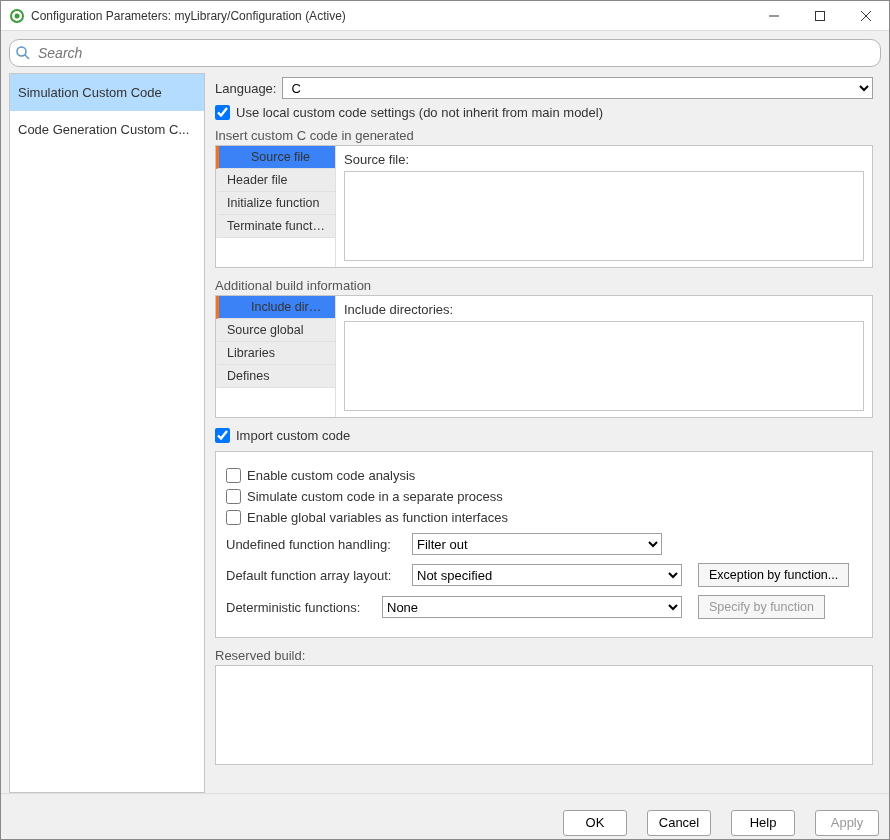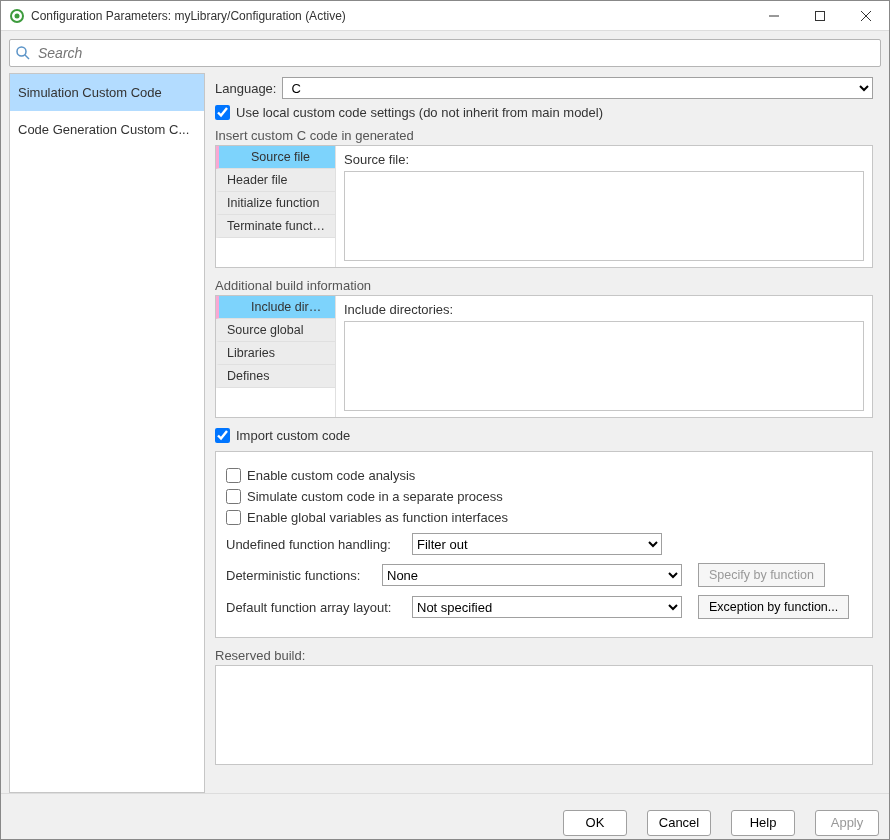--- a/index.html
+++ b/index.html
@@ -37,21 +37,21 @@
   }
   .win-btn svg { width: 10px; height: 10px; }
 
   
   .search-wrap { padding: 8px 8px 6px 8px; background: #f0f0f0; }
   .search-box {
     display: flex; align-items: center;
     border: 1px solid #b5b5b5;
     background: #fff;
     height: 28px;
-    border-radius: 2px;
+    border-radius: 10px;
   }
   .search-box .search-icon { width: 26px; display: flex; align-items: center; justify-content: center; color: #7aa7d1; }
   .search-box input {
     border: none; outline: none;
     flex: 1; height: 100%;
     font-size: 14px;
     font-style: italic;
     color: #888;
     background: transparent;
   }
@@ -116,22 +116,22 @@
     background: #ececec;
     border-bottom: 1px solid #e0e0e0;
     border-left: 3px solid transparent;
     cursor: pointer;
     font-size: 12.5px;
     white-space: nowrap;
     overflow: hidden;
     text-overflow: ellipsis;
   }
   .tab-item.selected {
-    background: #7dd3fc;
-    border-left: 3px solid #f9a8d4;
+    background: #3b82f6;
+    border-left: 3px solid #f97316;
     padding-left: 32px;
   }
   .tab-content {
     flex: 1;
     padding: 6px 8px;
     display: flex;
     flex-direction: column;
   }
   .tab-content label { margin-bottom: 4px; }
   textarea.ta {
@@ -305,32 +305,32 @@
         <span>Enable global variables as function interfaces</span>
       </div>
 
       <div class="inline-field">
         <label>Undefined function handling:</label>
         <select>
           <option>Filter out</option>
         </select>
       </div>
       <div class="inline-field">
+        <label>Default function array layout:</label>
+        <select style="width:270px">
+          <option>Not specified</option>
+        </select>
+        <button>Exception by function...</button>
+      </div>
+      <div class="inline-field">
         <label style="min-width:140px">Deterministic functions:</label>
         <select style="width:300px">
           <option>None</option>
         </select>
         <button disabled="">Specify by function</button>
-      </div>
-      <div class="inline-field">
-        <label>Default function array layout:</label>
-        <select style="width:270px">
-          <option>Not specified</option>
-        </select>
-        <button>Exception by function...</button>
       </div>
     </div>
 
     <div class="section-label">Reserved build:</div>
     <textarea class="reserved" style=""></textarea>
 
   </div>
 </div>
 
 <div class="footer">

